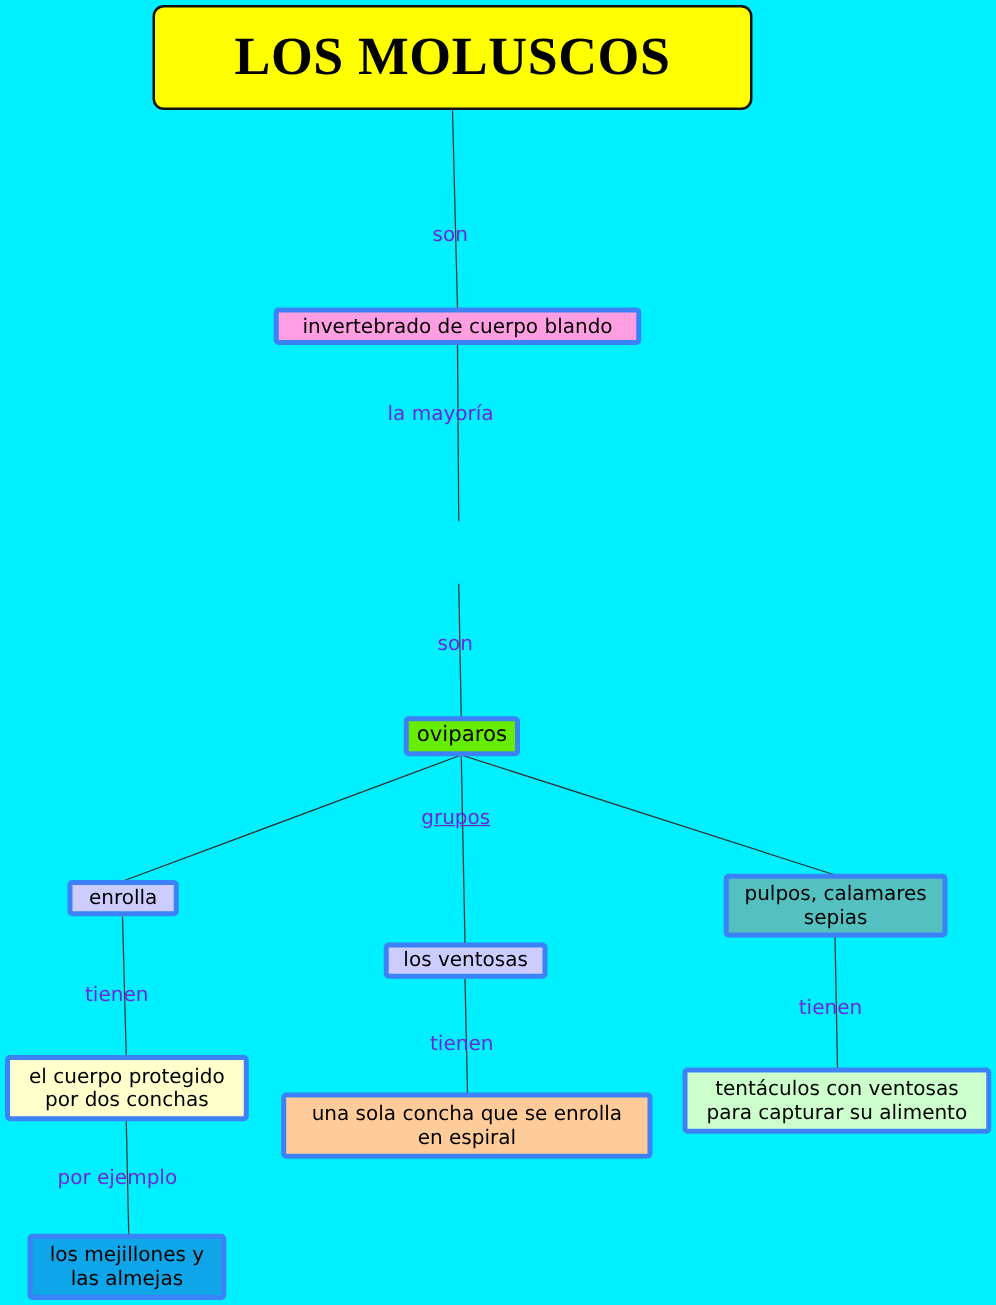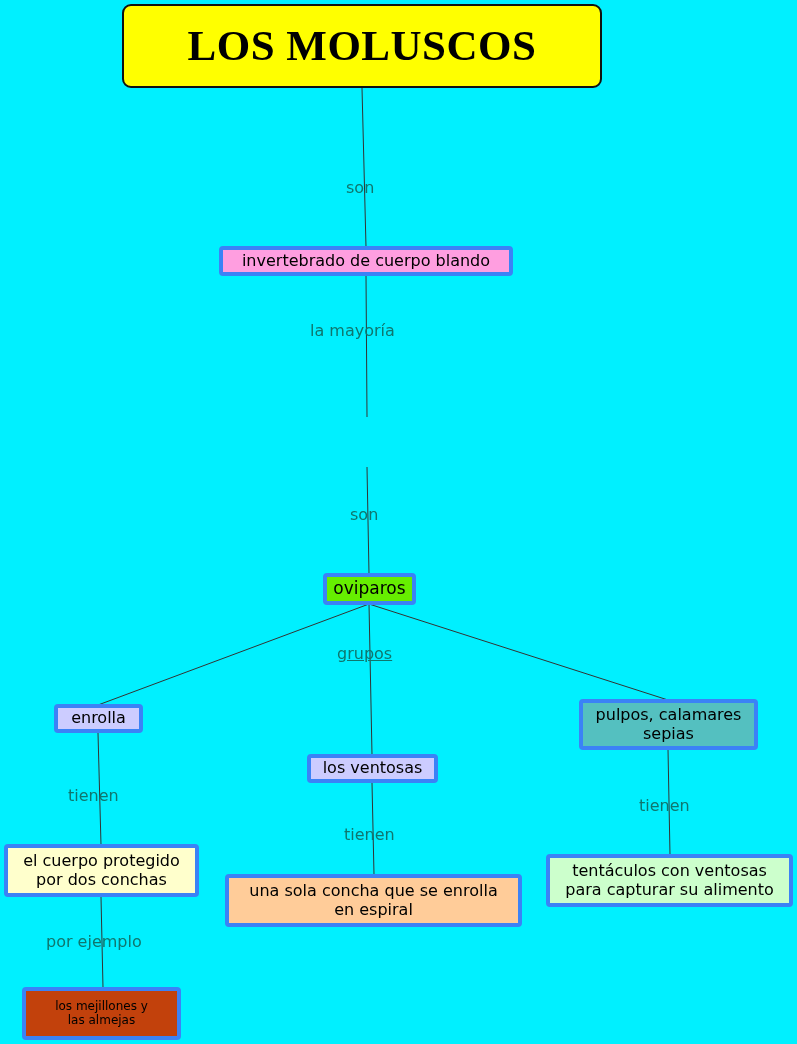--- a/index.html
+++ b/index.html
@@ -42,21 +42,21 @@
     border-radius: 9px;
     font-family: "Liberation Serif", serif;
     font-weight: bold;
     font-size: 43px;
     letter-spacing: 0.5px;
     color: #000000;
   }
   .lbl {
     position: absolute;
     font-size: 15px;
-    color: #0f766e;
+    color: #6d28d9;
     text-align: center;
     white-space: nowrap;
   }
   .n-rounded { border-radius: 4px; }
 </style>
 </head>
 <body>
 
 <div id="canvas">
 
@@ -107,16 +107,16 @@
 por dos conchas</div>
 
   <div class="node n-rounded" style="left:546px; top:854px; width:247px; height:53px; background:#ccffcc; font-size:16px;">tentáculos con ventosas
 para capturar su alimento</div>
 
   <div class="node n-rounded" style="left:225px; top:874px; width:297px; height:53px; background:#ffcc99; font-size:16px;">una sola concha que se enrolla
 en espiral</div>
 
   <div class="lbl" style="left:46px; top:932px; font-size:16px;">por ejemplo</div>
 
-  <div class="node n-rounded" style="left:22px; top:987px; width:159px; height:53px; background:#c2410c; font-size:12px;">los mejillones y
+  <div class="node n-rounded" style="left:22px; top:987px; width:159px; height:53px; background:#0ea5e9; font-size:16px;">los mejillones y
 las almejas</div>
 
 </div>
 
 </body></html>

